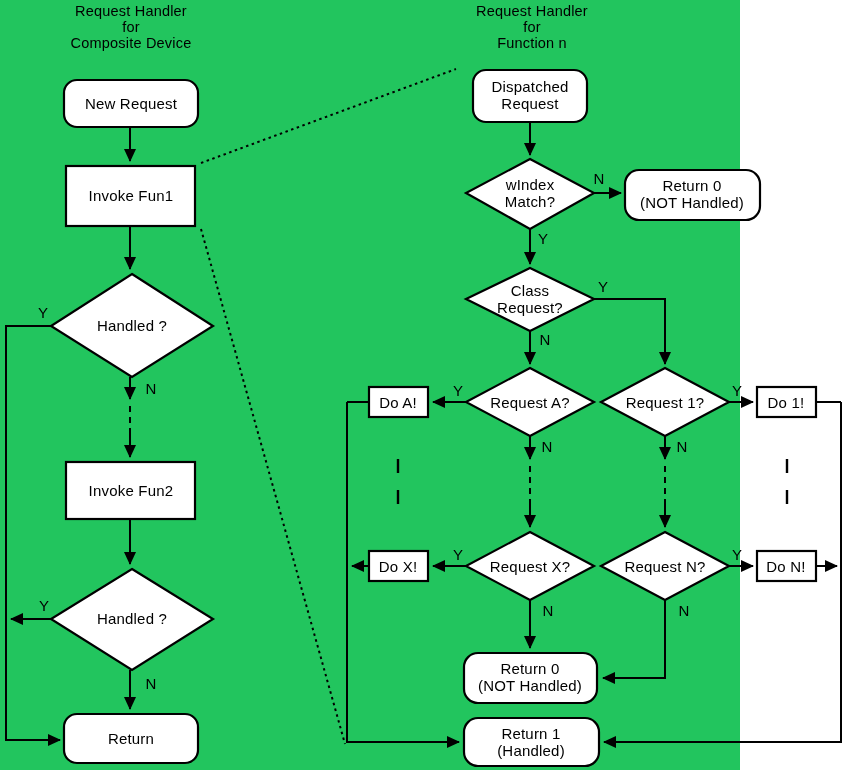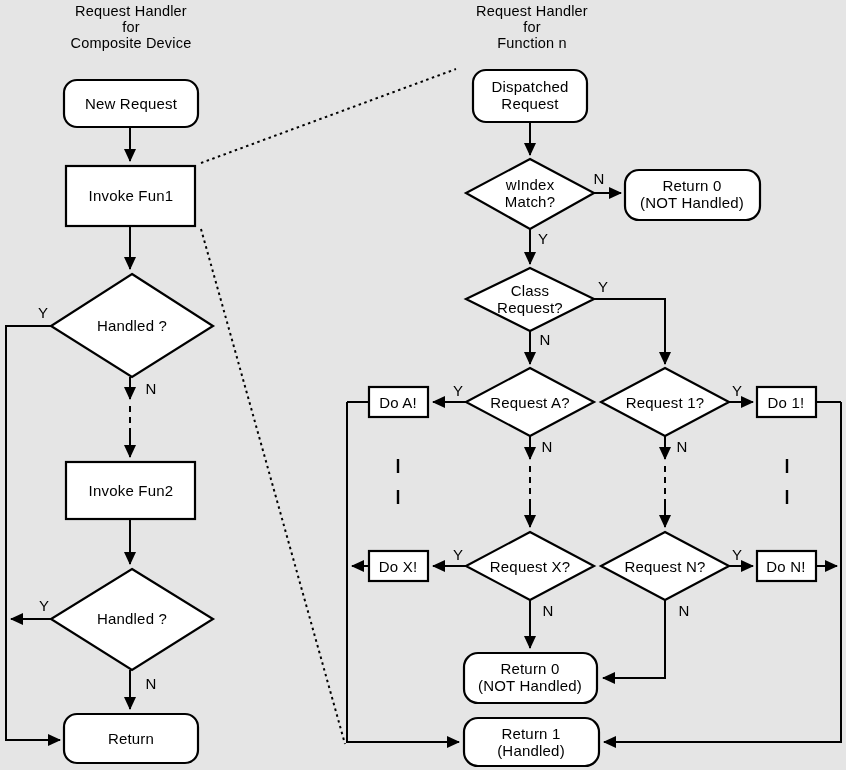--- a/index.html
+++ b/index.html
@@ -4,23 +4,23 @@
 <style>
   html, body {
     margin: 0;
     padding: 0;
     background: #ffffff;
     width: 846px;
     height: 770px;
     overflow: hidden;
   }
   .diagram-wrap {
-    width: 846px;
+    width: 740px;
     height: 770px;
-    background: #e5e5e5;
+    background: #22c55e;
   }
   svg text {
     font-family: "Liberation Sans", sans-serif;
     font-size: 15px;
     fill: #000000;
     text-anchor: middle;
     letter-spacing: 0.2px;
   }
   svg text.title-line { font-size: 14.5px; }
   svg text.branch-label { font-size: 15px; }

